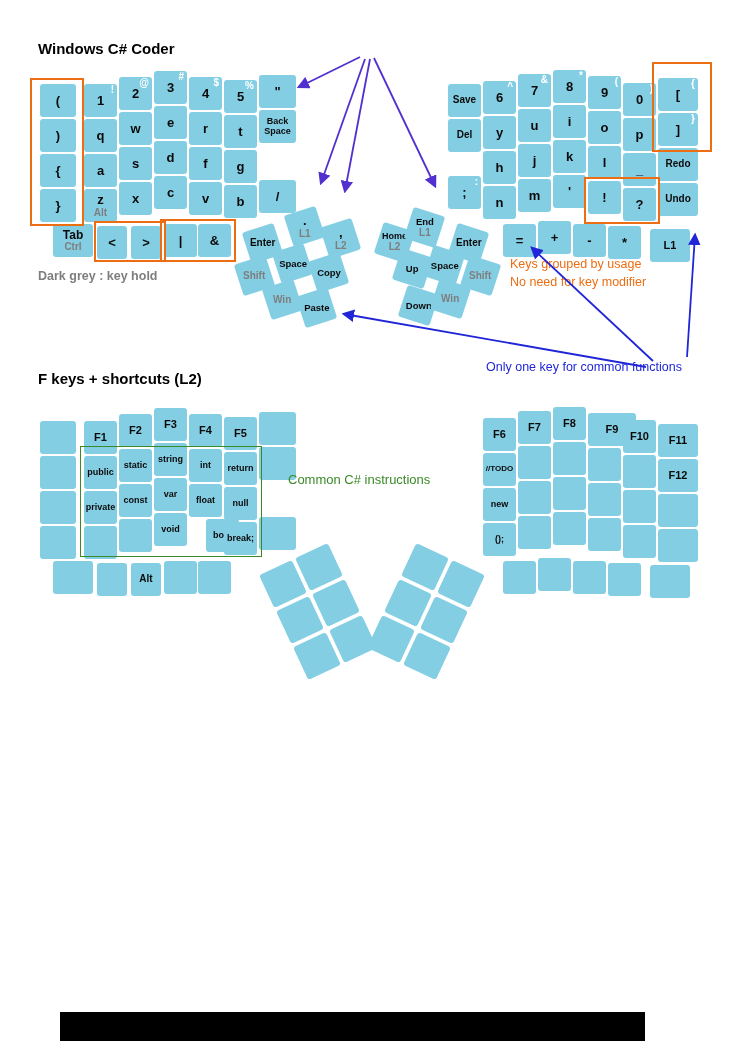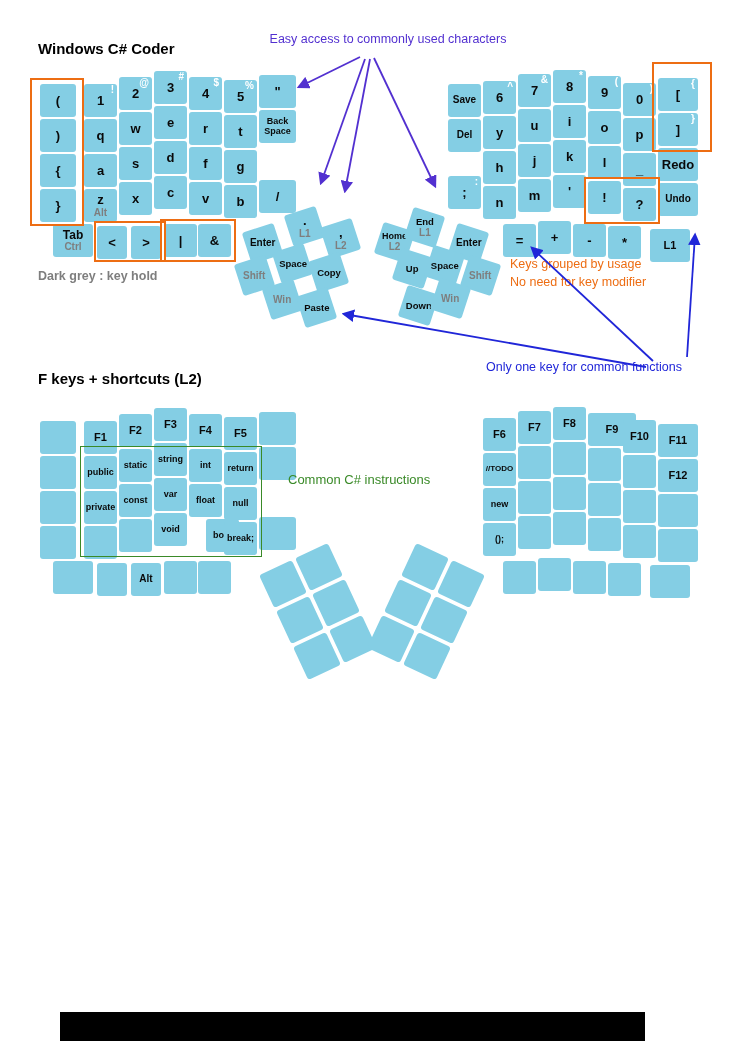--- a/index.html
+++ b/index.html
@@ -32,21 +32,20 @@
   #footer-bar{position:absolute;left:60px;top:1012px;width:585px;height:29px;background:#000;z-index:3}
 </style>
 </head>
 <body>
 
 <div id="canvas">
 
   <div class="title" id="title-main">Windows C# Coder</div>
   <div class="title" id="title-l2">F keys + shortcuts (L2)</div>
 
-  <div class="note" id="note-easy">Easy access to commonly used characters</div>
   <div class="note" id="note-hold">Dark grey : key hold</div>
   <div class="note" id="note-grouped1">Keys grouped by usage</div>
   <div class="note" id="note-grouped2">No need for key modifier</div>
   <div class="note" id="note-onekey">Only one key for common functions</div>
   <div class="note" id="note-common">Common C# instructions</div>
 
   <div id="keys">
       <div class="key" style="left: 40px; top: 84px; width: 36px; height: 33px;">
         <div class="inner"><div class="main" style="font-size: 13px;">(</div></div>
       </div>
@@ -231,21 +230,21 @@
       <div class="key" style="left: 553px; top: 140px; width: 33px; height: 33px;">
         <div class="inner"><div class="main" style="font-size: 13px;">k</div></div>
       </div>
       <div class="key" style="left: 588px; top: 146px; width: 33px; height: 33px;">
         <div class="inner"><div class="main" style="font-size: 13px;">l</div></div>
       </div>
       <div class="key" style="left: 623px; top: 153px; width: 33px; height: 33px;">
         <div class="inner"><div class="main" style="font-size: 13px;">_</div></div>
       </div>
       <div class="key" style="left: 658px; top: 148px; width: 40px; height: 33px;">
-        <div class="inner"><div class="main" style="font-size: 13px;">Redo</div></div>
+        <div class="inner"><div class="main" style="font-size: 10px;">Redo</div></div>
       </div>
       <div class="key" style="left: 448px; top: 176px; width: 33px; height: 33px;">
         <div class="inner"><div class="main" style="font-size: 13px;">;</div></div>
         <div class="shift">:</div>
       </div>
       <div class="key" style="left: 483px; top: 186px; width: 33px; height: 33px;">
         <div class="inner"><div class="main" style="font-size: 13px;">n</div></div>
       </div>
       <div class="key" style="left: 518px; top: 179px; width: 33px; height: 33px;">
         <div class="inner"><div class="main" style="font-size: 13px;">m</div></div>

